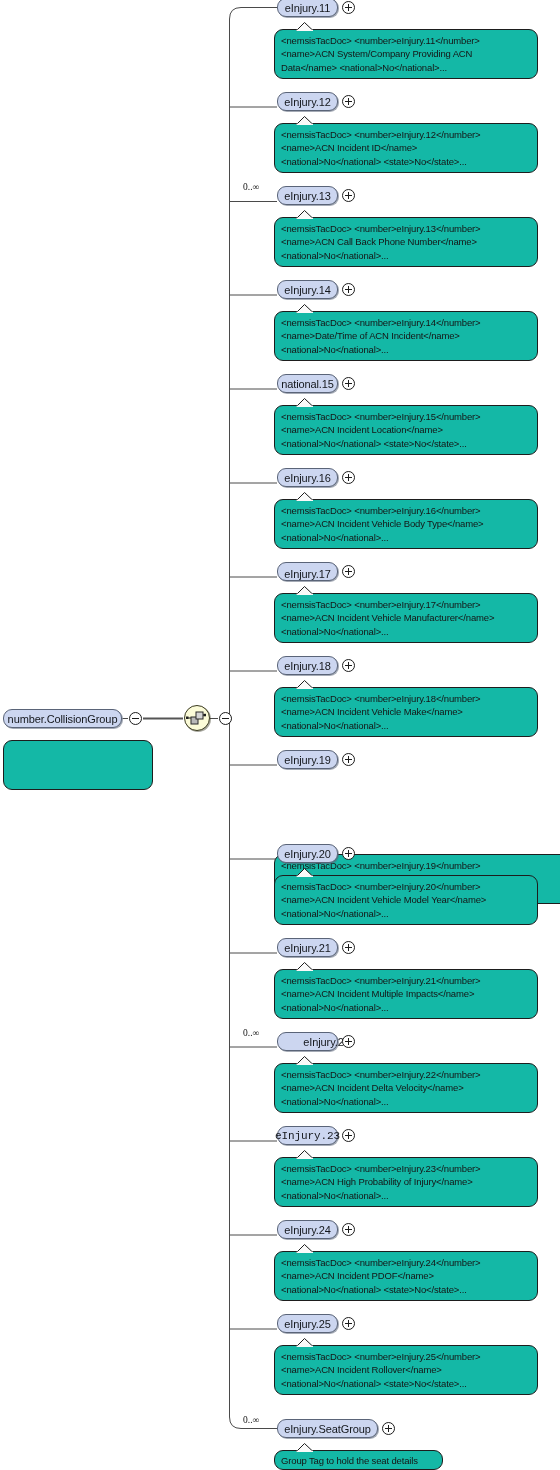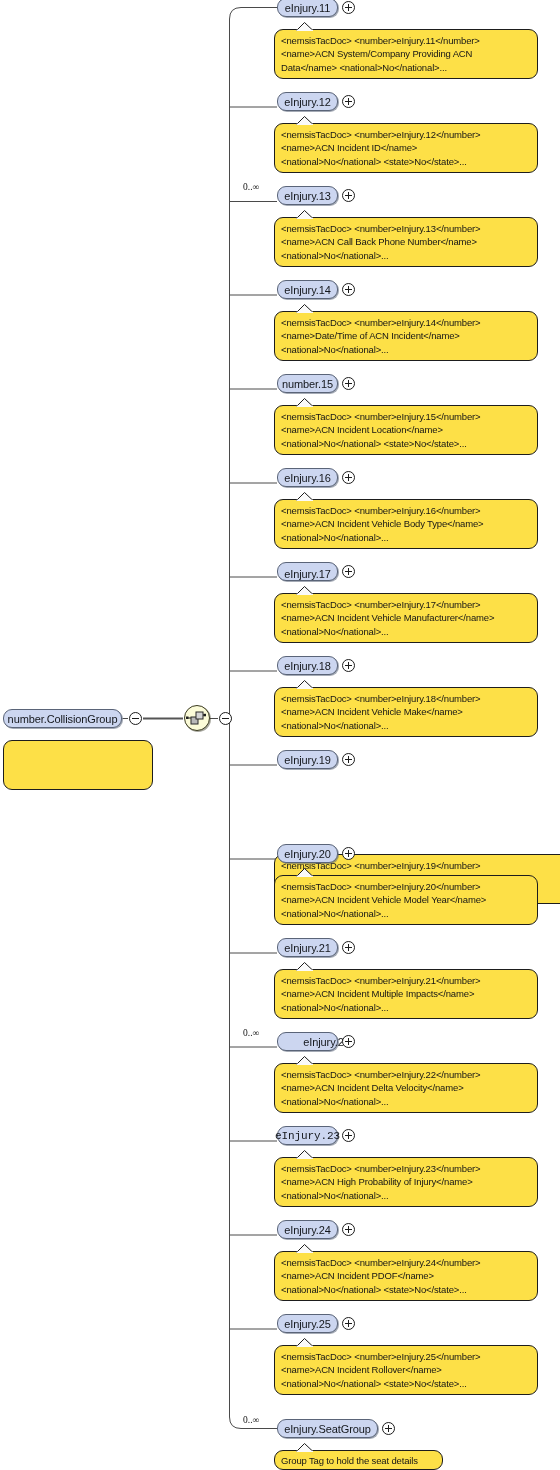--- a/index.html
+++ b/index.html
@@ -54,21 +54,21 @@
     width: 26px; height: 26px;
     border-radius: 50%;
     background: #fbfbd8;
     border: 1px solid #3a3a20;
     box-shadow: 1px 1px 0 rgba(60,60,40,0.45);
   }
 
   
   .ann {
     position: absolute;
-    background: #fde047;
+    background: #14b8a6;
     border: 1px solid #1d1d1d;
     border-radius: 9px;
     font-size: 9.5px;
     line-height: 13.4px;
     color: #151515;
     padding: 4px 5px 3px 6px;
     white-space: pre-line;
     letter-spacing: -0.15px;
   }
   .ann .tail {
@@ -188,21 +188,21 @@
         <span>eInjury.14</span>
       </div>
       <div class="pm" style="left: 342px; top: 283px;"></div>
       <div class="ann" style="left: 274px; top: 311px; width: 264px; height: 50px;"><span class="tail"><svg width="18" height="9" viewBox="0 0 18 9">
             <polyline points="0.5,8.5 8.5,0.5 17,8.5" fill="#fafafa" stroke="#1d1d1d" stroke-width="1"></polyline>
             <line x1="0.5" y1="8.5" x2="17" y2="8.5" stroke="#fafafa" stroke-width="1.6"></line>
           </svg></span><span>&lt;nemsisTacDoc&gt; &lt;number&gt;eInjury.14&lt;/number&gt;
 &lt;name&gt;Date/Time of ACN Incident&lt;/name&gt;
 &lt;national&gt;No&lt;/national&gt;...</span></div>
       <div class="node" style="left: 277px; top: 374px; width: 61px;">
-        <span>number.15</span>
+        <span>national.15</span>
       </div>
       <div class="pm" style="left: 342px; top: 377px;"></div>
       <div class="ann" style="left: 274px; top: 405px; width: 264px; height: 50px;"><span class="tail"><svg width="18" height="9" viewBox="0 0 18 9">
             <polyline points="0.5,8.5 8.5,0.5 17,8.5" fill="#fafafa" stroke="#1d1d1d" stroke-width="1"></polyline>
             <line x1="0.5" y1="8.5" x2="17" y2="8.5" stroke="#fafafa" stroke-width="1.6"></line>
           </svg></span><span>&lt;nemsisTacDoc&gt; &lt;number&gt;eInjury.15&lt;/number&gt;
 &lt;name&gt;ACN Incident Location&lt;/name&gt;
 &lt;national&gt;No&lt;/national&gt; &lt;state&gt;No&lt;/state&gt;...</span></div>
       <div class="node" style="left: 277px; top: 468px; width: 61px;">
         <span>eInjury.16</span>

